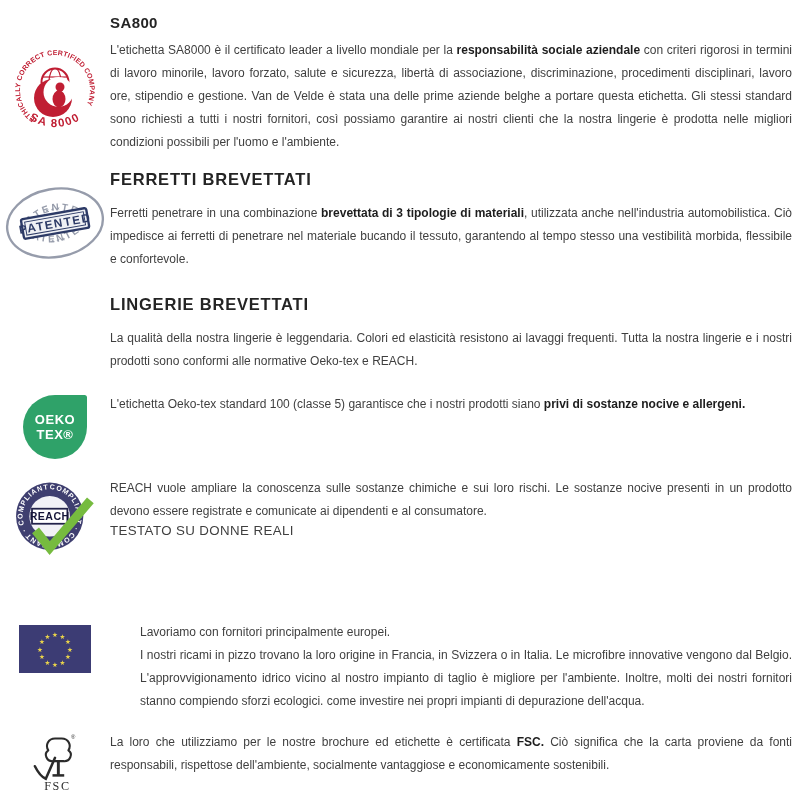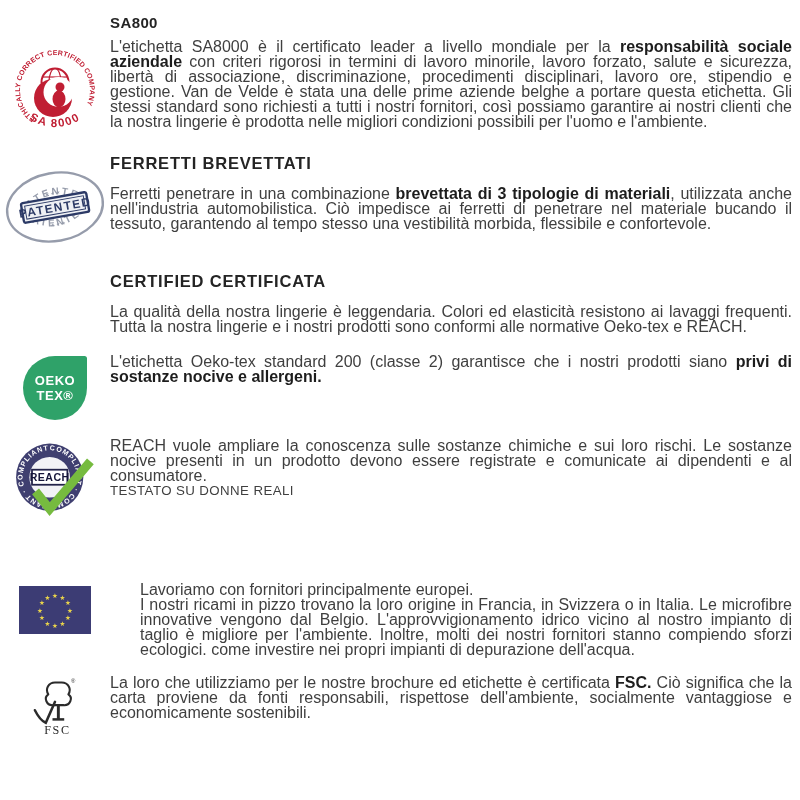--- a/index.html
+++ b/index.html
@@ -5,21 +5,21 @@
   html,body { margin:0; padding:0; }
   body {
     width:800px; height:800px; overflow:hidden;
     background:#ffffff; color:#3f3f3f;
     font-family:"Liberation Sans","DejaVu Sans",sans-serif;
   }
   .page { padding:14px 8px 0 0; }
   .row { display:flex; }
   .icon-col { flex:0 0 110px; width:110px; display:flex; justify-content:center; align-items:flex-start; }
   .text-col { flex:1; min-width:0; }
-  p.body { margin:0; font-size:16px; line-height:15px; text-align:justify; color:#3f3f3f; }
+  p.body { margin:0; font-size:12px; line-height:23px; text-align:justify; color:#3f3f3f; }
   p.body b { color:#1d1d1d; font-weight:700; }
   h2.lg { margin:0 0 13px 0; font-size:16.5px; font-weight:700; letter-spacing:0.8px; color:#242424; }
   h2.md { margin:0 0 8px 0; font-size:15px;  font-weight:700; letter-spacing:0.4px; color:#242424; }
   h3.sub { margin:0 0 5px 0; font-size:13.3px; font-weight:400; letter-spacing:0.4px; color:#3f3f3f; }
   
   .row-sa8000   { margin-bottom:16px; }
   .row-sa8000 .icon-col   { padding-top:32px; }
   .row-ferretti { margin-bottom:24px; }
   .row-ferretti .icon-col { padding-top:12px; }
   .row-lingerie { margin-bottom:20px; }
@@ -100,34 +100,34 @@
     </div>
     <div class="text-col">
       <h2 class="lg">FERRETTI BREVETTATI</h2>
       <p class="body"><span>Ferretti penetrare in una combinazione </span><b>brevettata di 3 tipologie di materiali</b><span>, utilizzata anche nell'industria automobilistica. Ciò impedisce ai ferretti di penetrare nel materiale bucando il tessuto, garantendo al tempo stesso una vestibilità morbida, flessibile e confortevole.</span></p>
     </div>
   </section>
 
   <section class="row row-lingerie">
     <div class="icon-col"></div>
     <div class="text-col">
-      <h2 class="lg">CERTIFIED CERTIFICATA</h2>
+      <h2 class="lg">LINGERIE BREVETTATI</h2>
       <p class="body"><span>La qualità della nostra lingerie è leggendaria. Colori ed elasticità resistono ai lavaggi frequenti. Tutta la nostra lingerie e i nostri prodotti sono conformi alle normative Oeko-tex e REACH.</span></p>
     </div>
   </section>
 
   <section class="row row-oeko">
     <div class="icon-col">
       <div class="oeko-logo">
         <span>OEKO</span>
         <span>TEX®</span>
       </div>
     </div>
     <div class="text-col">
-      <p class="body"><span>L'etichetta Oeko-tex standard 200 (classe 2) garantisce che i nostri prodotti siano </span><b>privi di sostanze nocive e allergeni.</b></p>
+      <p class="body"><span>L'etichetta Oeko-tex standard 100 (classe 5) garantisce che i nostri prodotti siano </span><b>privi di sostanze nocive e allergeni.</b></p>
     </div>
   </section>
 
   <section class="row row-reach">
     <div class="icon-col">
       <svg width="92" height="82" viewBox="0 0 104 92">
         <defs>
           <path id="reach-ring" d="M46,13.5 A30.5,30.5 0 1 1 45.9,13.5" fill="none"></path>
         </defs>
         <circle cx="46" cy="44" r="38" fill="#3f3f70"></circle>

